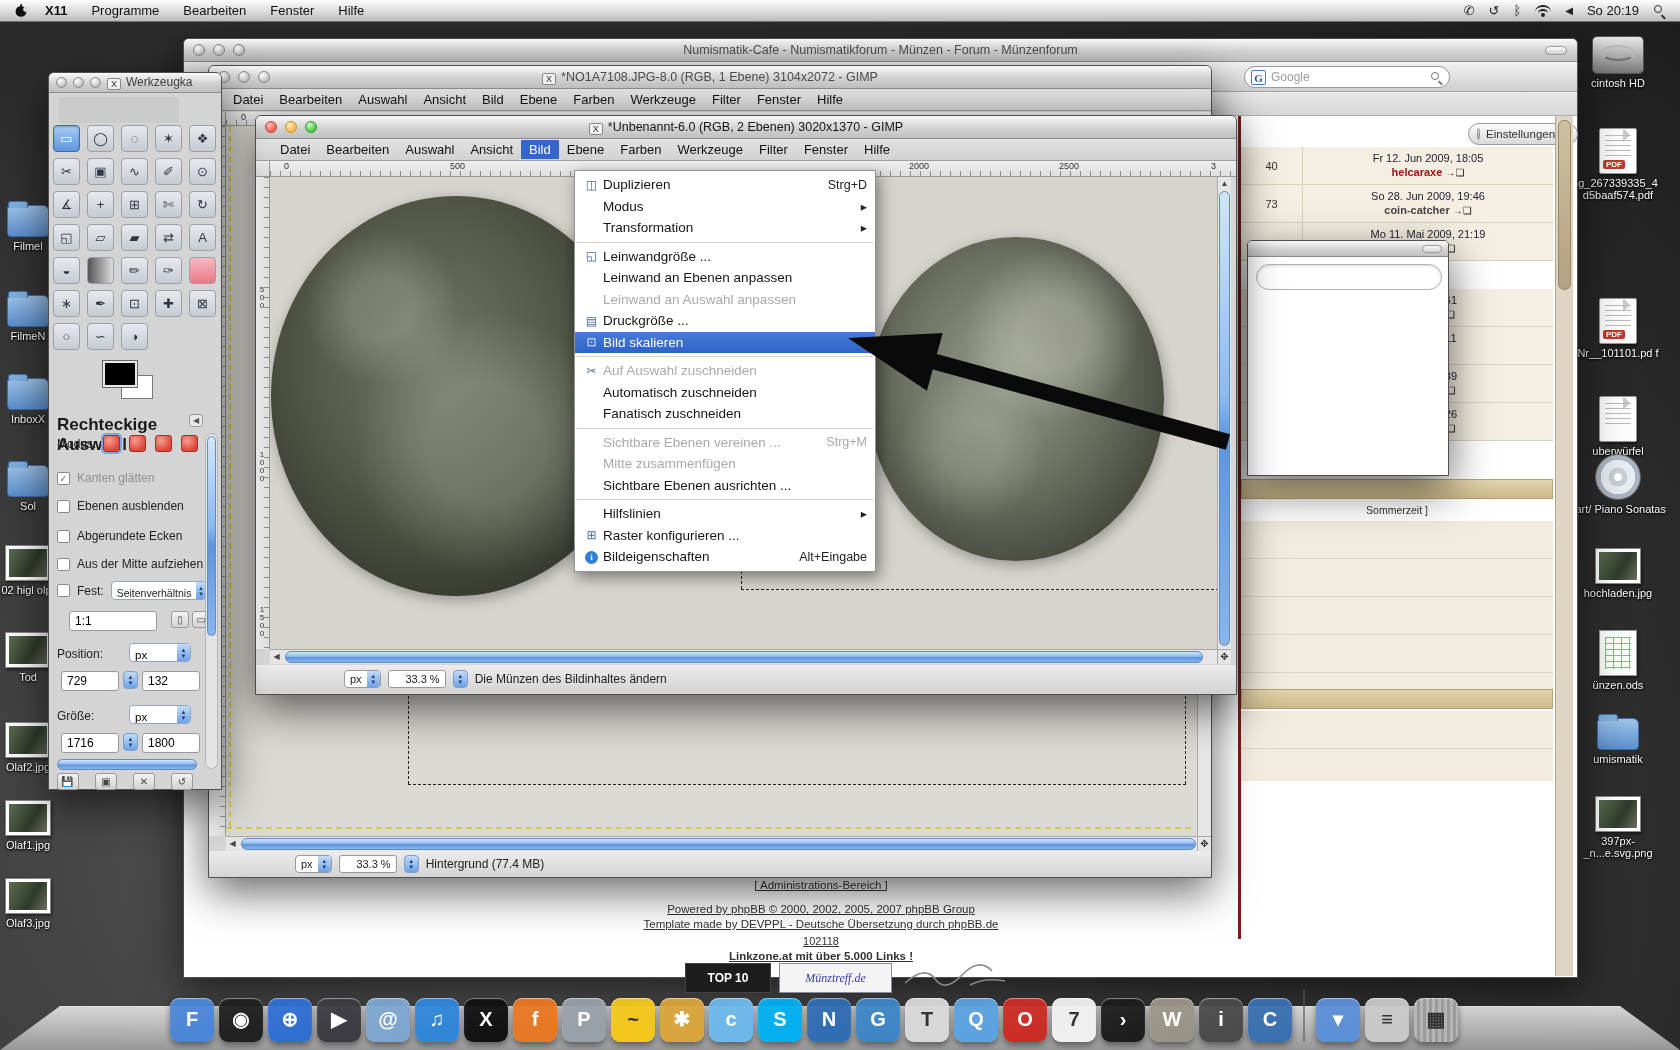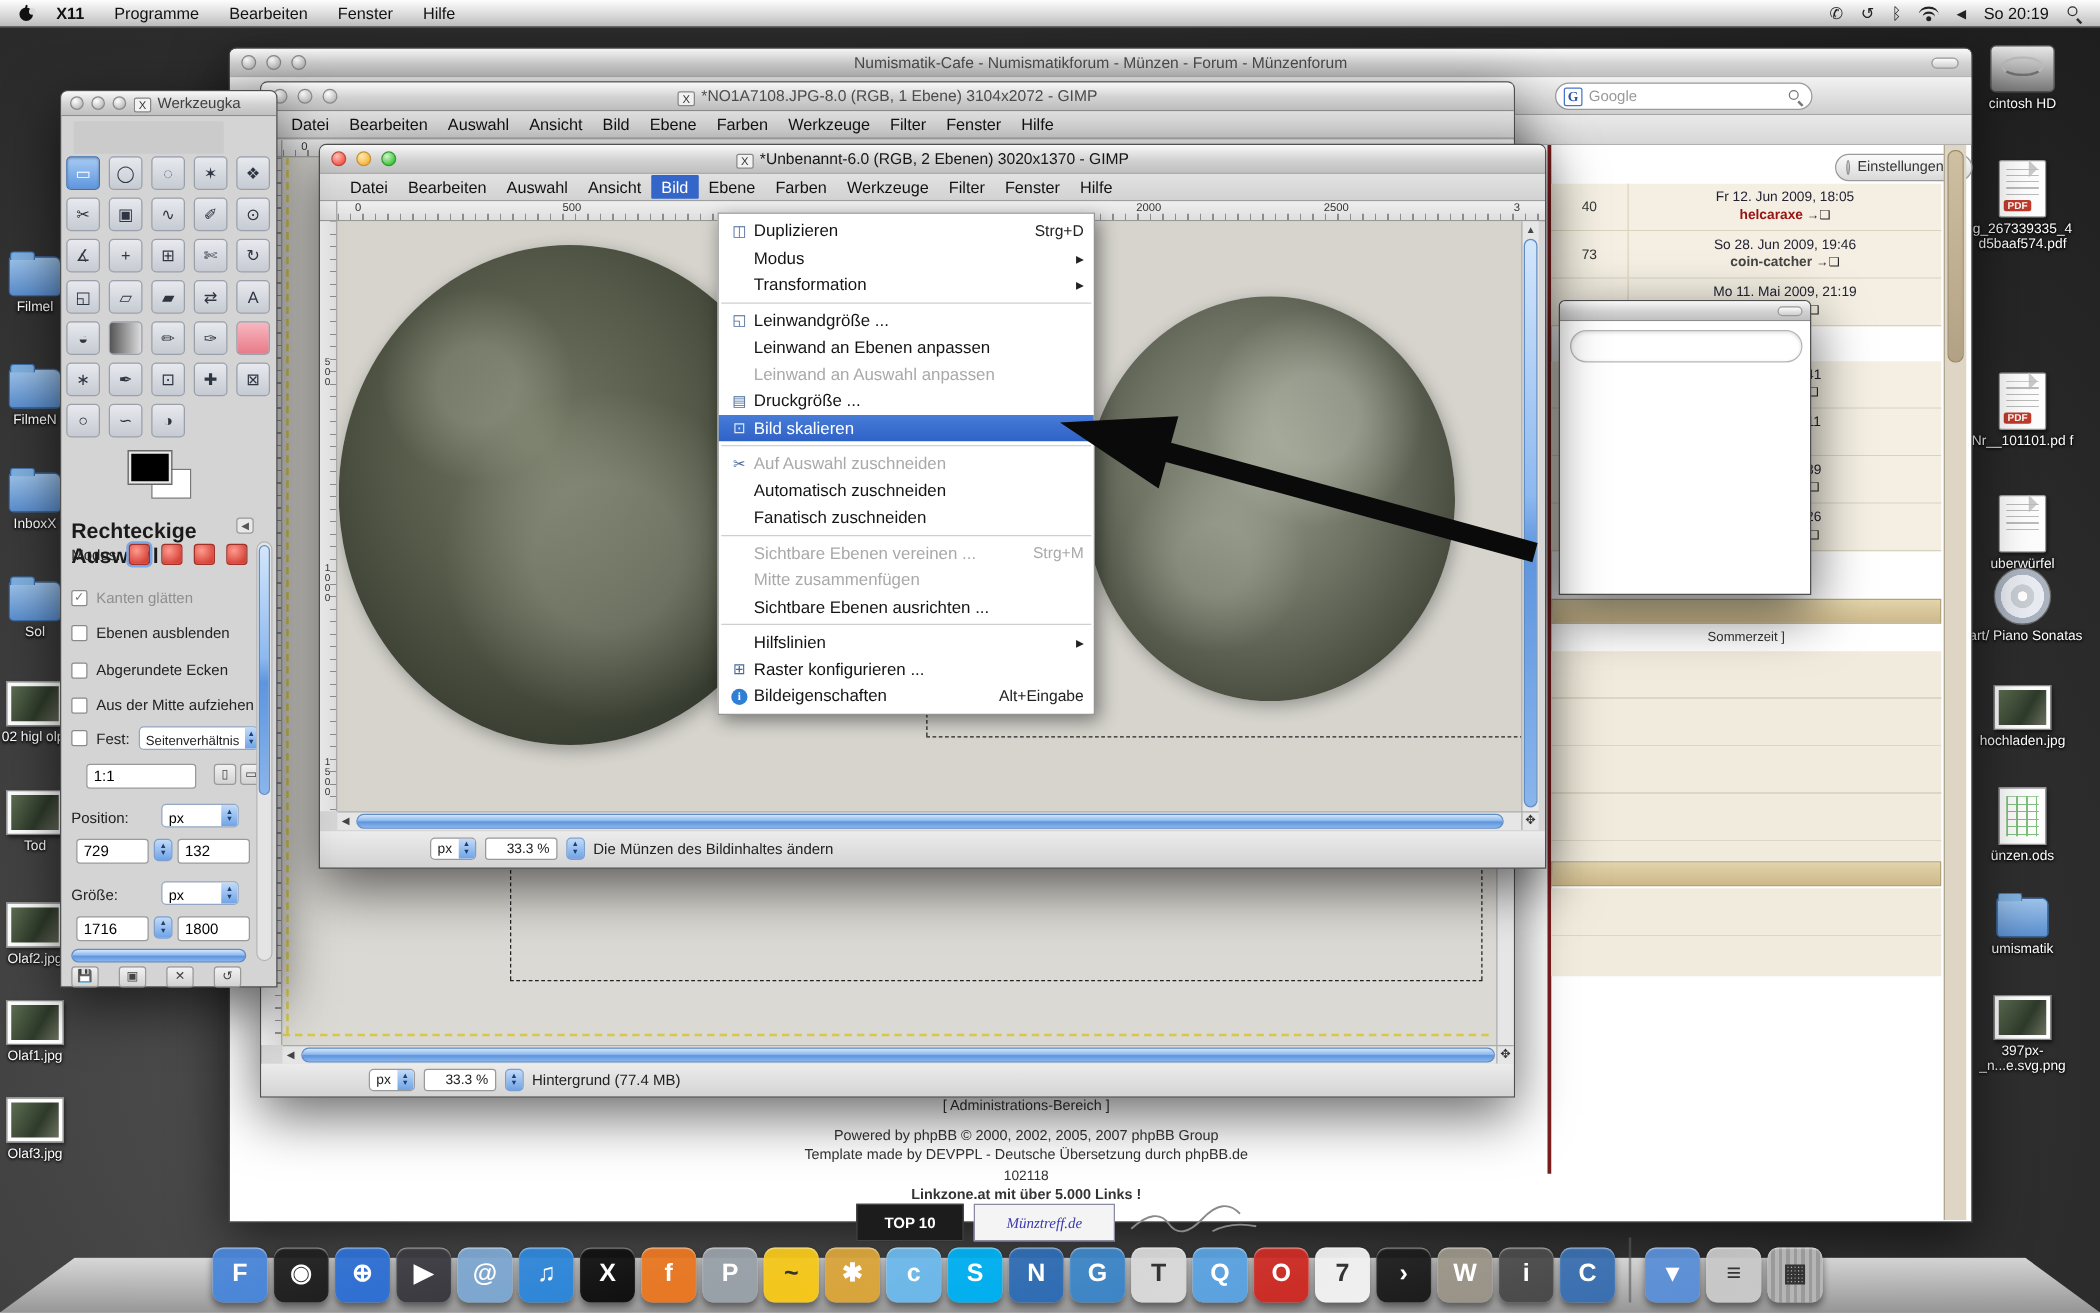--- a/index.html
+++ b/index.html
@@ -199,21 +199,21 @@
   .frow .cell { flex:1; display:flex; flex-direction:column; align-items:center; justify-content:center; font-size:11px; color:#223; line-height:14px; }
   .frow .usr { font-weight:bold; }
   .frow .lnk { color:#222; font-weight:normal; font-size:10px; }
   .tanbar { position:absolute; left:1057px; width:312px; height:20px;
     background:linear-gradient(#e3d4ab,#cdb88a); border:1px solid #b5a378; }
   .beige { position:absolute; left:1057px; width:312px; background:#f0ebdc;
     background-image:repeating-linear-gradient(transparent 0 37px, #ddd6c2 37px 38px); }
   #tz-note { position:absolute; left:1057px; top:465px; width:312px; text-align:center; font-size:10.5px; color:#333; }
   #bscroll { position:absolute; left:1371px; top:77px; width:18px; height:860px; background:#ded5c4; border-left:1px solid #b2a790; }
   #bscroll .bthumb { position:absolute; left:2px; top:4px; width:13px; height:170px; border-radius:6px; background:linear-gradient(#cfc0a2,#b3a183); border:1px solid #998a6d; }
-  #footer { position:absolute; left:0; top:840px; width:1274px; text-align:center; color:#333; }
+  #footer { position:absolute; left:0; top:840px; width:1274px; text-align:center; color:#333;text-decoration:underline; }
   #footer .admin { font-size:11.5px; margin-bottom:11px; }
   #footer .ft { font-size:11.5px; line-height:15px; }
   #footer .cnt2 { font-size:11px; margin-top:3px; }
   #footer .lz { font-size:11.5px; font-weight:bold; margin-top:3px; }
   #banners { position:absolute; left:501px; top:924px; display:flex; gap:8px; align-items:flex-start; }
   #banner1 { width:86px; height:30px; background:#1c1c1c; color:#fff; font-size:12px; font-weight:bold; text-align:center; line-height:28px; border:1px solid #444; }
   #banner2 { width:113px; height:30px; background:#f4f4f4; border:1px solid #8a8aa0; color:#3a3ab0; font-size:12px; font-style:italic; text-align:center; line-height:28px; font-family:"Liberation Serif",serif; }
 
   
   #popup { left:1247px; top:240px; width:202px; height:236px; z-index:8; background:#fff; border-radius:5px 5px 0 0; }

